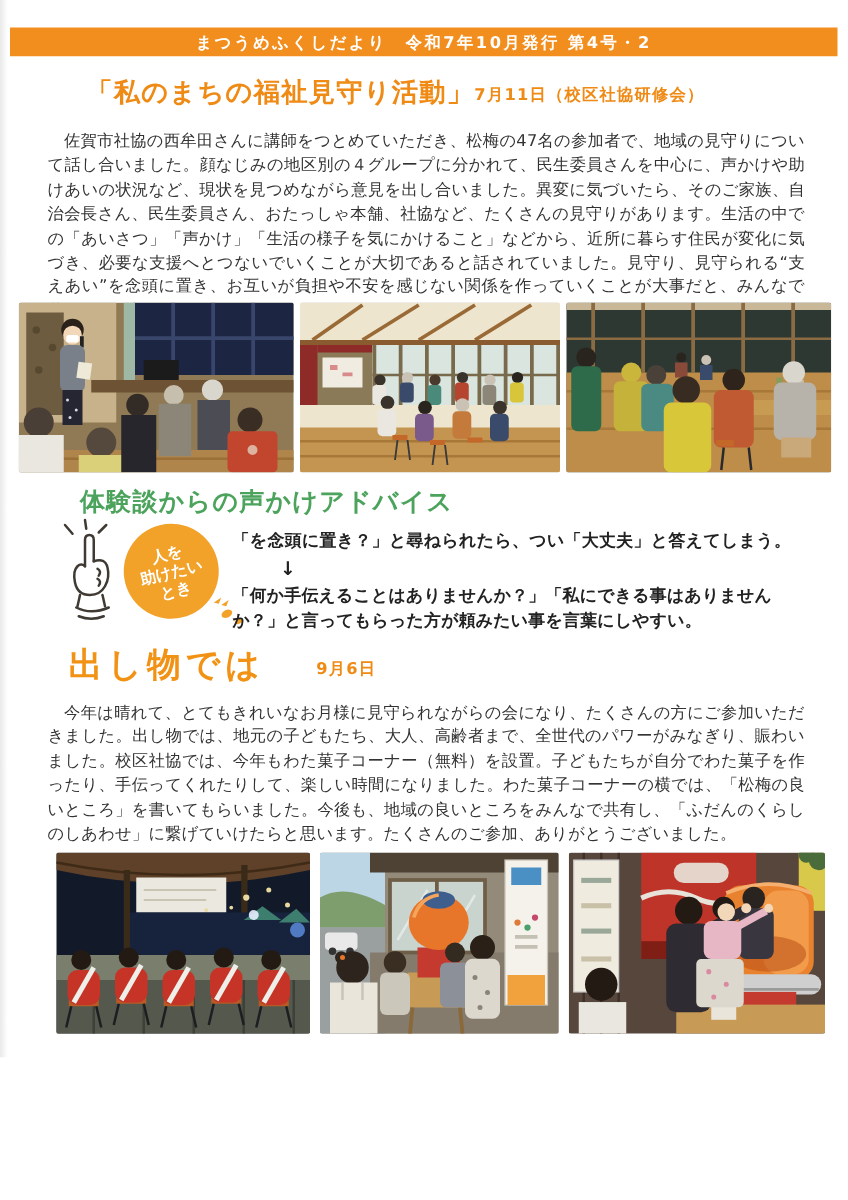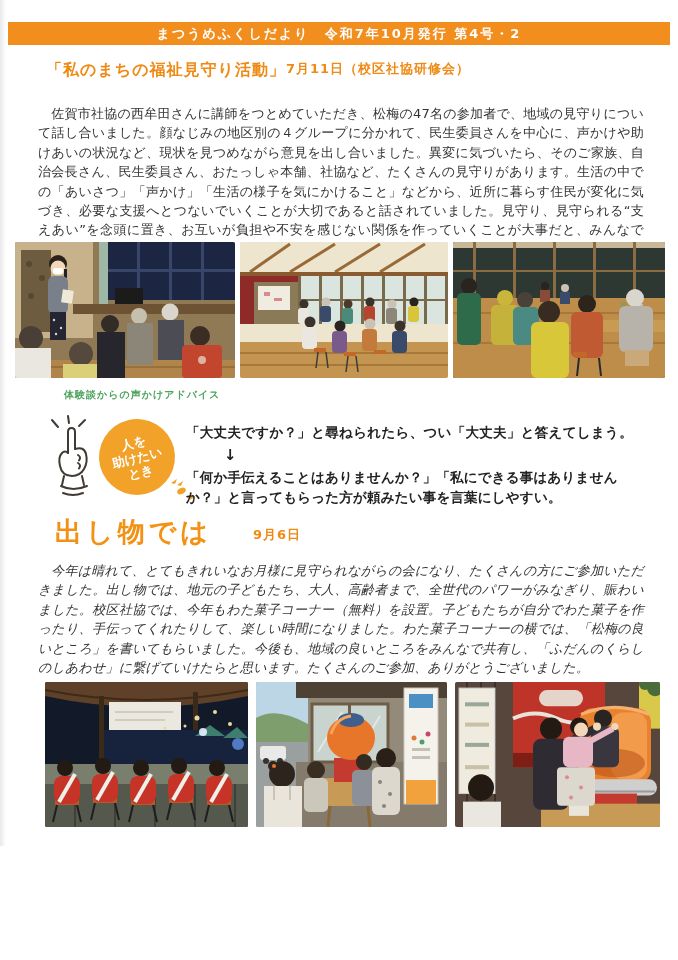--- a/index.html
+++ b/index.html
@@ -6,35 +6,35 @@
   #page{position:relative;width:678px;height:846px;background:#fff;overflow:hidden;
         font-family:"DejaVu Sans","Liberation Sans",sans-serif;}
   .edge-shade{position:absolute;left:0;top:0;width:6px;height:960px;background:linear-gradient(90deg,#e9e9e9,#fff);}
 
   .header-bar{position:absolute;left:8px;top:22px;width:662px;height:23px;background:#F28E1E;
     color:#fff;font-weight:bold;font-size:13px;letter-spacing:2px;
     display:flex;align-items:center;justify-content:center;}
 
   .s-title-row{position:absolute;display:flex;align-items:flex-end;}
   #s1-title-row{left:46px;top:60px;}
-  .s1-title{color:#EF8A15;font-weight:bold;font-size:16px;letter-spacing:1px;}
+  .s1-title{color:#EF8A15;font-weight:bold;font-size:21px;letter-spacing:1px;margin-left:23px;}
   .s-date{color:#EF8A15;font-weight:bold;font-size:13px;padding-bottom:3px;letter-spacing:1px;}
 
   .body-text{position:absolute;left:38px;width:606px;font-size:13px;line-height:19.4px;color:#333;
     text-align:justify;letter-spacing:0.2px;}
   #s1-body{top:104px;}
-  #s2-body{top:561px;font-style:italic;}
+  #s2-body{top:561px;}
 
   .photo-row{position:absolute;display:flex;}
   #row1{left:15px;top:242px;height:136px;gap:5px;}
   #row2{left:45px;top:682px;height:145px;gap:8px;}
   .ph{height:100%;overflow:hidden;border-radius:2px;background:#ddd;}
   .ph svg{display:block;width:100%;height:100%;}
 
-  .advice-heading{position:absolute;left:64px;top:388px;color:#4CA35C;font-weight:bold;font-size:10px;letter-spacing:1px;}
+  .advice-heading{position:absolute;left:64px;top:388px;color:#4CA35C;font-weight:bold;font-size:20px;letter-spacing:1px;}
 
   .hand{position:absolute;left:48px;top:414px;}
   .badge{position:absolute;left:99px;top:419px;width:76px;height:76px;border-radius:50%;background:#F2A229;
     transform:rotate(-14deg);display:flex;flex-direction:column;align-items:center;justify-content:center;
     color:#fff;font-weight:bold;font-size:12.5px;line-height:1.2;text-align:center;}
   .badge-dot{position:absolute;background:#F2A229;border-radius:50%;}
   #bdot1{left:177px;top:488px;width:9px;height:6px;transform:rotate(-25deg);}
   #bdot2{left:188px;top:495px;width:6px;height:4px;transform:rotate(-25deg);}
 
   .adv-line1{position:absolute;left:186px;top:424px;width:460px;font-size:13.5px;font-weight:bold;color:#222;letter-spacing:0.3px;}
@@ -224,21 +224,21 @@
   </div>
 
   <div class="badge">
     <span>人を</span>
     <span>助けたい</span>
     <span>とき</span>
   </div>
   <div class="badge-dot" id="bdot1"></div>
   <div class="badge-dot" id="bdot2"></div>
 
-  <div class="adv-line1">「大丈夫ですか？」と尋ねられたら、つい「大丈夫」と答えてしまう。</div>
+  <div class="adv-line1">「を念頭に置き？」と尋ねられたら、つい「大丈夫」と答えてしまう。</div>
   <div class="adv-arrow">↓</div>
   <div class="adv-line2">
     <span class="adv-marker">
       <svg width="14" height="12" viewBox="0 0 14 12">
         <path d="M1 8 L7 4 L5 9 Z" fill="#F2A229"></path>
         <path d="M7 10 L13 6 L11 11 Z" fill="#F2A229"></path>
       </svg>
     </span>
     <span>「何か手伝えることはありませんか？」「私にできる事はありませんか？」と言ってもらった方が頼みたい事を言葉にしやすい。</span>
   </div>

